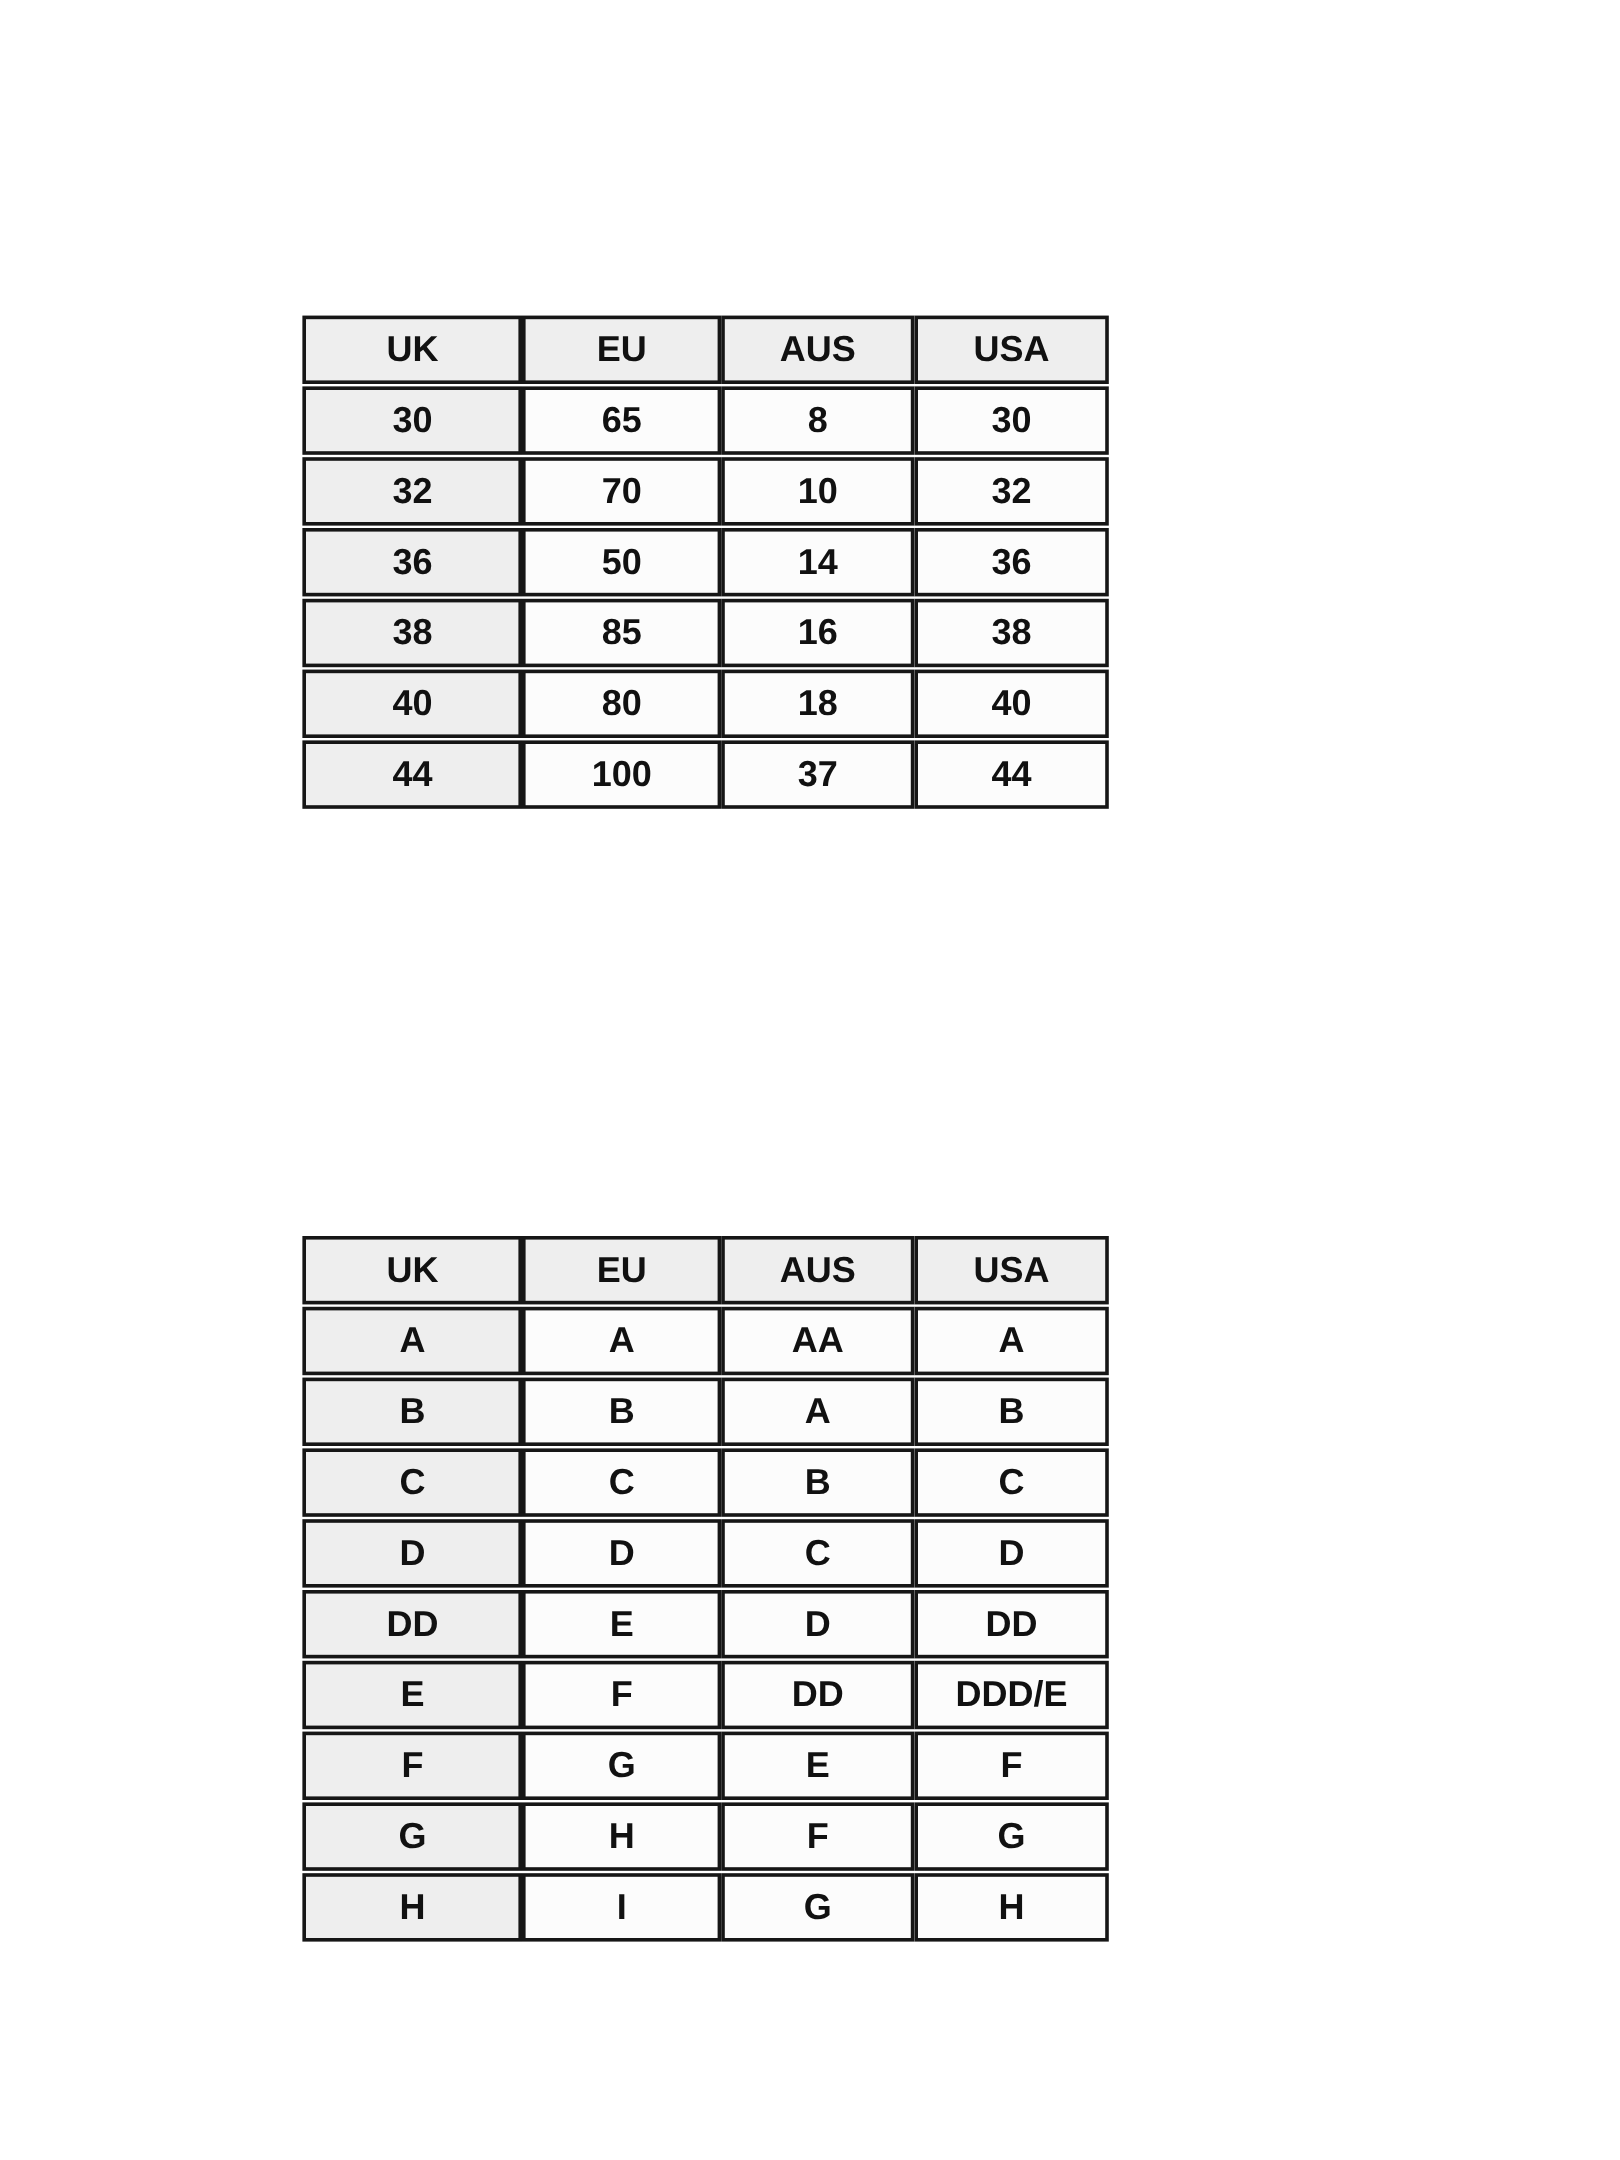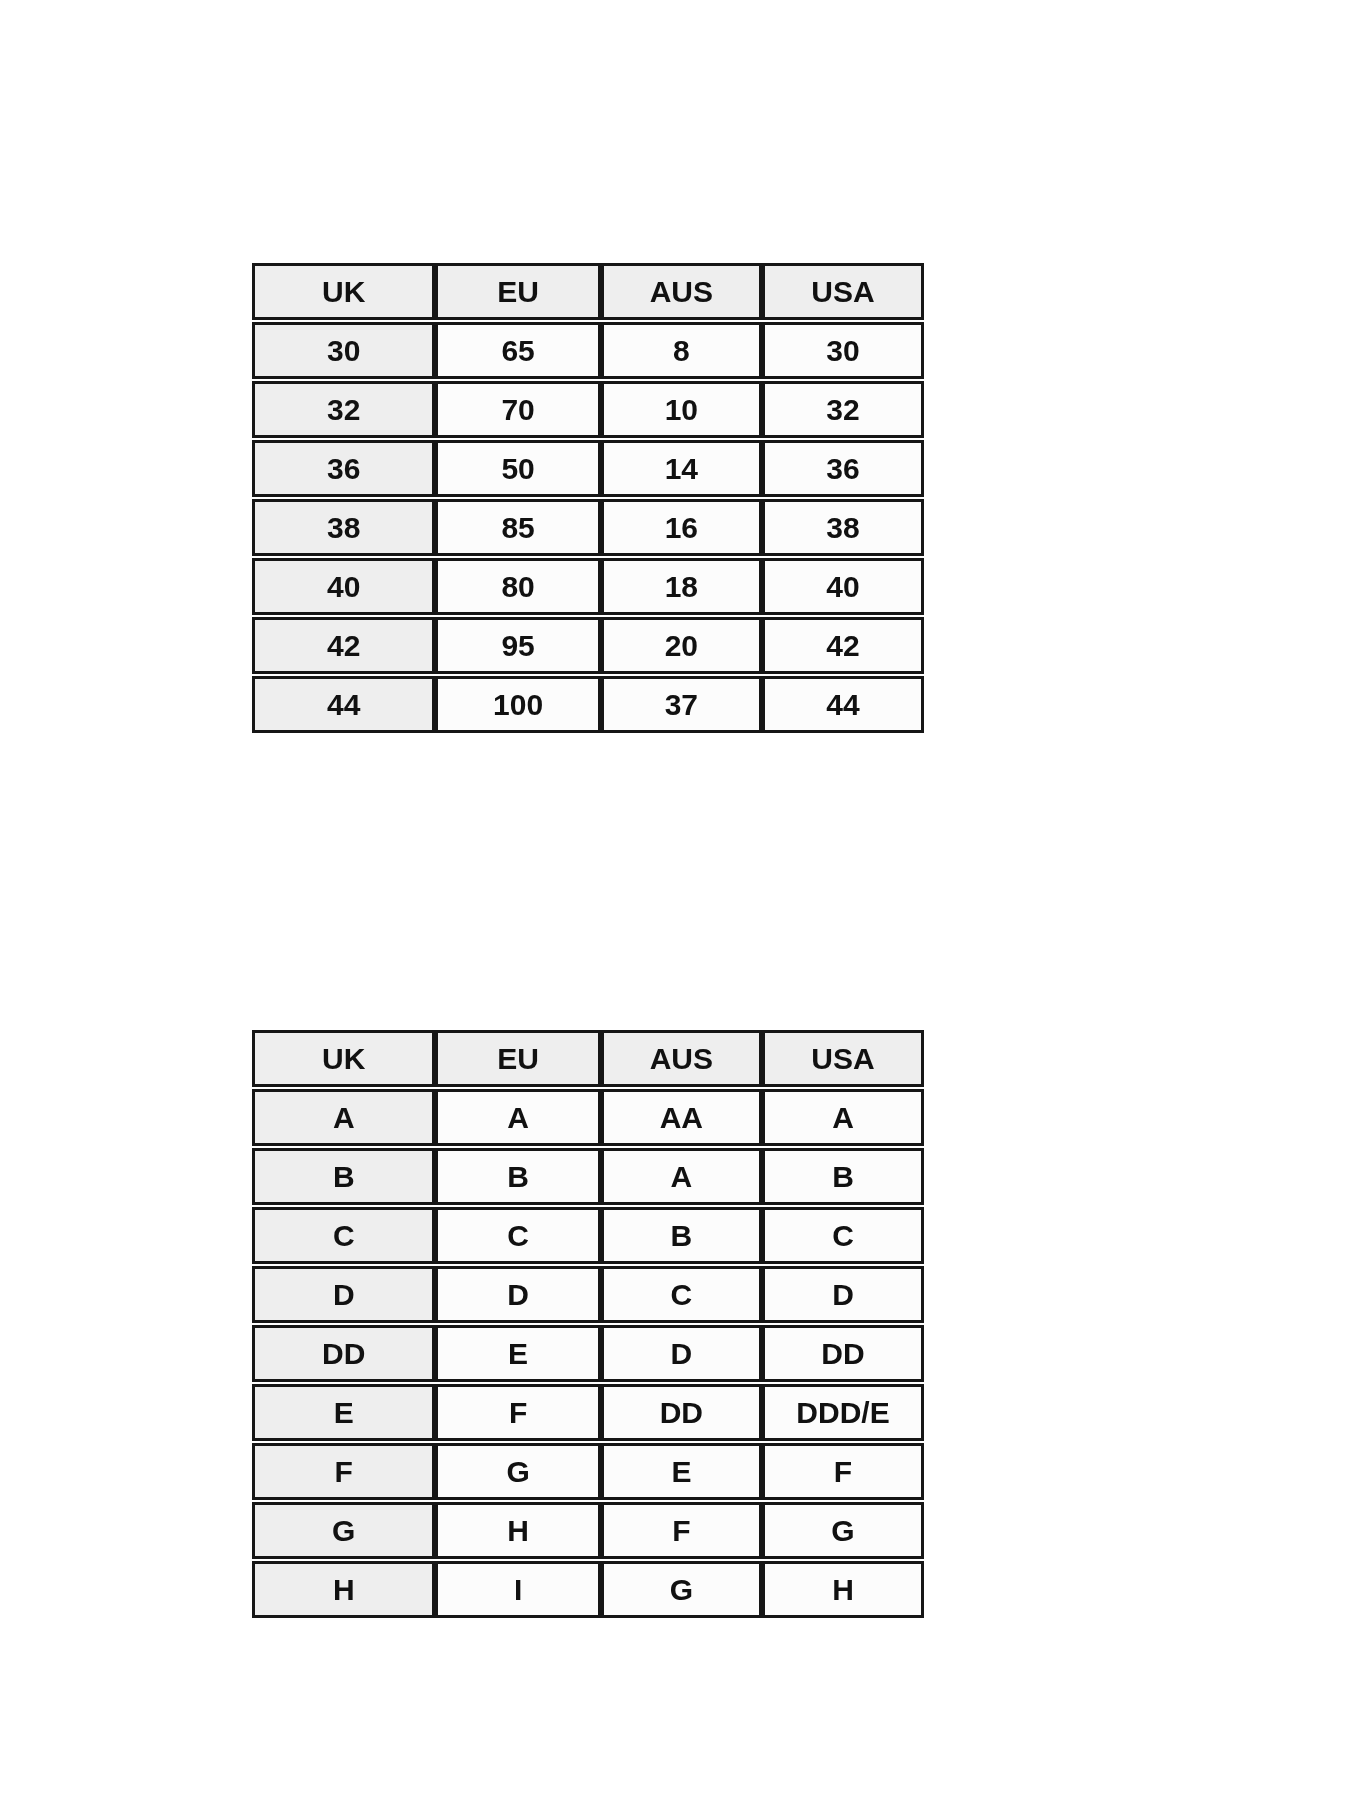--- a/index.html
+++ b/index.html
@@ -104,26 +104,20 @@
           <td>16</td>
           <td>38</td>
         </tr>
         <tr>
           <th scope="row">40</th>
           <td>80</td>
           <td>18</td>
           <td>40</td>
         </tr>
         <tr>
-          <th scope="row">42</th>
-          <td>95</td>
-          <td>20</td>
-          <td>42</td>
-        </tr>
-        <tr>
           <th scope="row">44</th>
           <td>100</td>
           <td>37</td>
           <td>44</td>
         </tr>
       </tbody>
     </table>
   <table class="size-table cup-table">
       <colgroup>
         <col class="col-uk">

